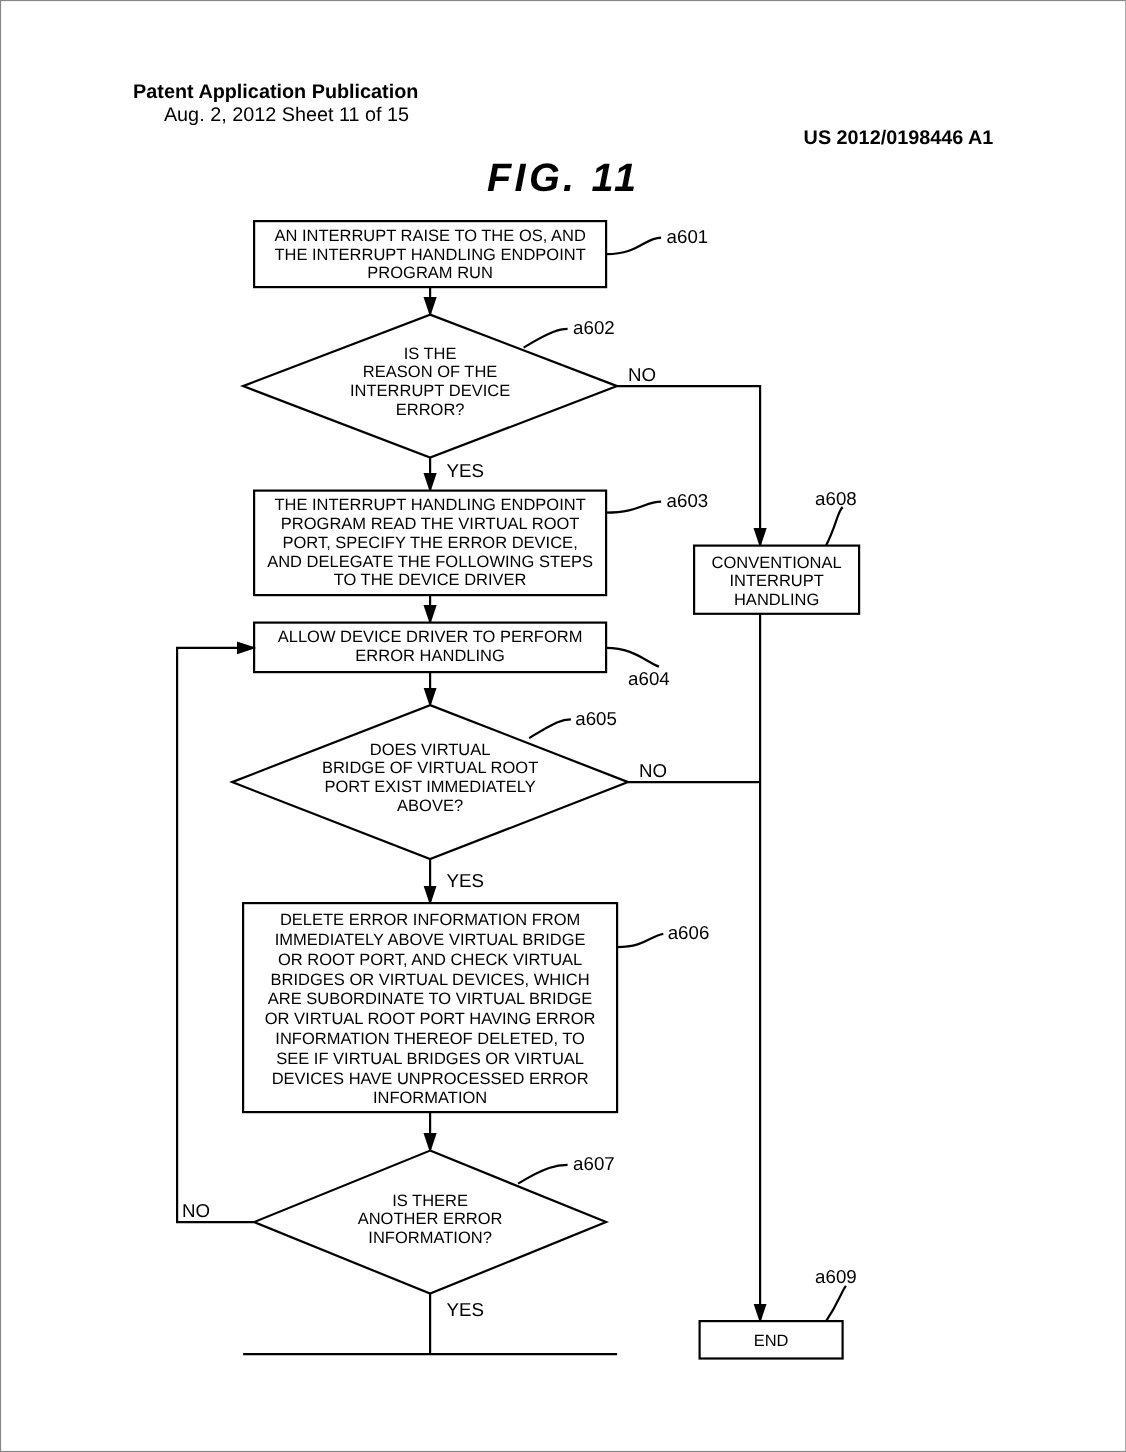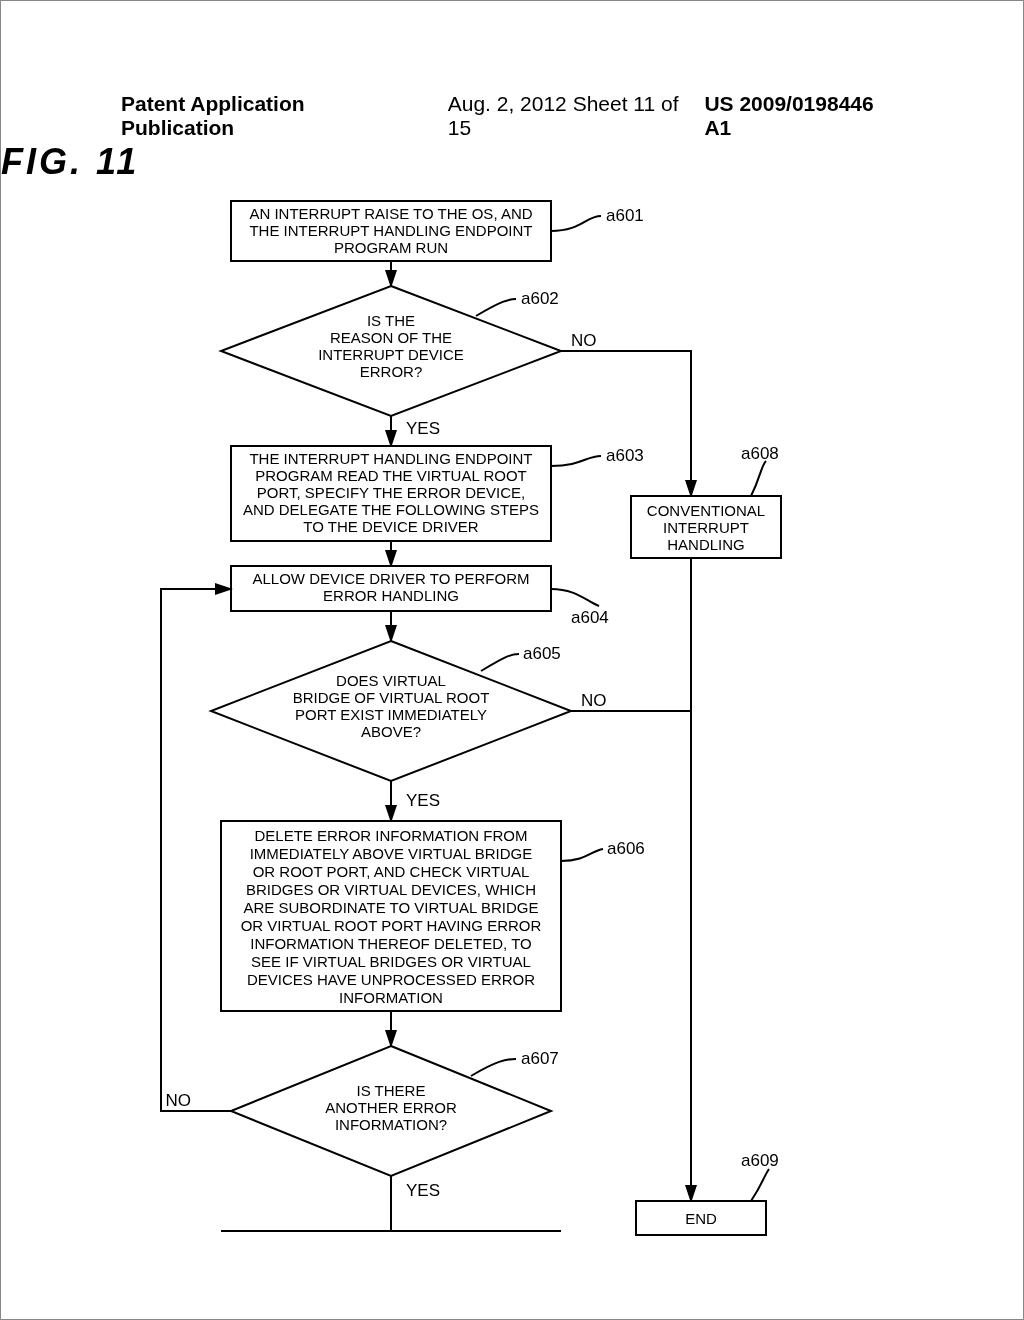--- a/index.html
+++ b/index.html
@@ -13,36 +13,37 @@
   .page {
     width: 1024px;
     height: 1320px;
     position: relative;
     background: #fff;
     border: 1px solid #888;
     margin: 0 auto;
   }
   .header {
     position: absolute;
-    top: 91px;
+    top: 72px;
     left: 0;
     right: 0;
     display: flex;
     padding: 0 120px;
-    font-size: 21px;
+    font-size: 18px;
+    flex-direction: column;
   }
   .header .left { font-weight: bold; }
   .header .center { margin-left: 28px; }
   .header .right { margin-left: auto; font-weight: bold; }
   .fig-title {
     position: absolute;
     top: 140px;
     left: 0;
     right: 0;
-    text-align: left;
+    text-align: center;
     font-style: italic;
     font-weight: bold;
     font-size: 36px;
     letter-spacing: 3px;
   }
   
   .chart {
     position: absolute;
     top: 190px;
     left: 130px;
@@ -71,21 +72,21 @@
   }
 </style>
 </head>
 <body>
 
 <div class="page">
 
   <div class="header">
     <span class="left">Patent Application Publication</span>
     <span class="center">Aug. 2, 2012  Sheet 11 of 15</span>
-    <span class="right">US 2009/0198446 A1</span>
+    <span class="right">US 2012/0198446 A1</span>
   </div>
 
   <div class="fig-title">FIG.  11</div>
 
   <svg class="chart" width="760" height="1090">
     <defs>
       <marker id="ah" markerWidth="10" markerHeight="10" refX="8" refY="3" orient="auto">
         <path d="M0,0 L9,3 L0,6 z" class="arrowhead"></path>
       </marker>
     </defs>

